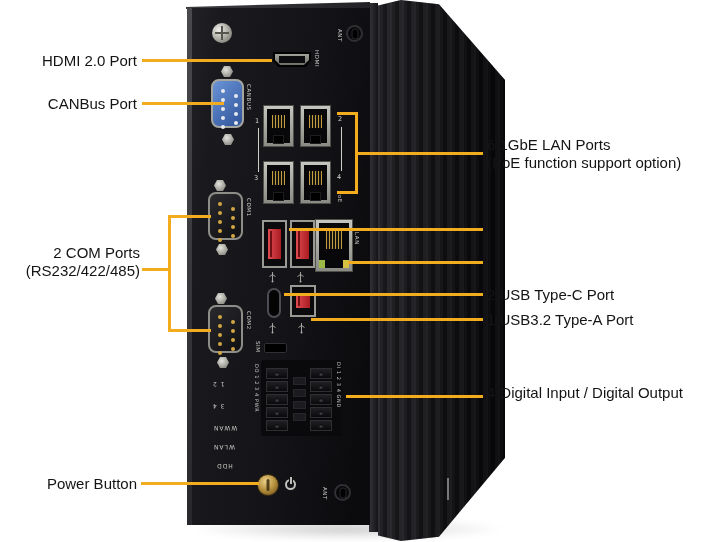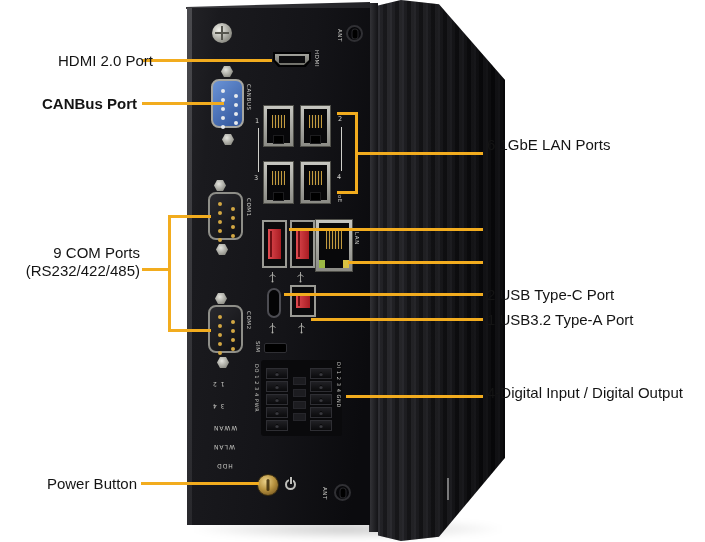--- a/index.html
+++ b/index.html
@@ -249,30 +249,31 @@
   <div class="cl" style="left:337px;top:112px;width:18px;"></div>
   <div class="clv" style="left:355px;top:112px;height:82px;"></div>
   <div class="cl" style="left:337px;top:191px;width:18px;"></div>
   <div class="cl" style="left:357px;top:152px;width:126px;"></div>
   <div class="cl" style="left:289px;top:228px;width:194px;"></div>
   <div class="cl" style="left:348px;top:261px;width:135px;"></div>
   <div class="cl" style="left:284px;top:293px;width:199px;"></div>
   <div class="cl" style="left:311px;top:318px;width:172px;"></div>
   <div class="cl" style="left:346px;top:395px;width:137px;"></div>
 
-  <div class="lab ra" style="left:0;width:137px;top:52px;padding-left:16px;">HDMI 2.0 Port</div>
-  <div class="lab ra" style="left:0;width:137px;top:95px;font-weight:bold;">CANBus Port</div>
+  <div class="lab ra" style="left:0;width:137px;top:52px;">HDMI 2.0 Port</div>
+  <div class="lab ra" style="left:0;width:137px;top:95px;">CANBus Port</div>
   <div class="lab ra" style="left:0;width:140px;top:244px;">
-    <div>9 COM Ports</div>
+    <div>2 COM Ports</div>
     <div>(RS232/422/485)</div>
   </div>
   <div class="lab ra" style="left:0;width:137px;top:475px;">Power Button</div>
 
   <div class="lab" style="left:487px;top:136px;">
     <div>6 1GbE LAN Ports</div>
+    <div>(PoE function support option)</div>
   </div>
   <div class="lab" style="left:487px;top:286px;">2 USB Type-C Port</div>
   <div class="lab" style="left:487px;top:311px;">1 USB3.2 Type-A Port</div>
   <div class="lab" style="left:487px;top:384px;">
     <div>4-Digital Input / Digital Output</div>
   </div>
 
 </div>
 
 </body></html>

